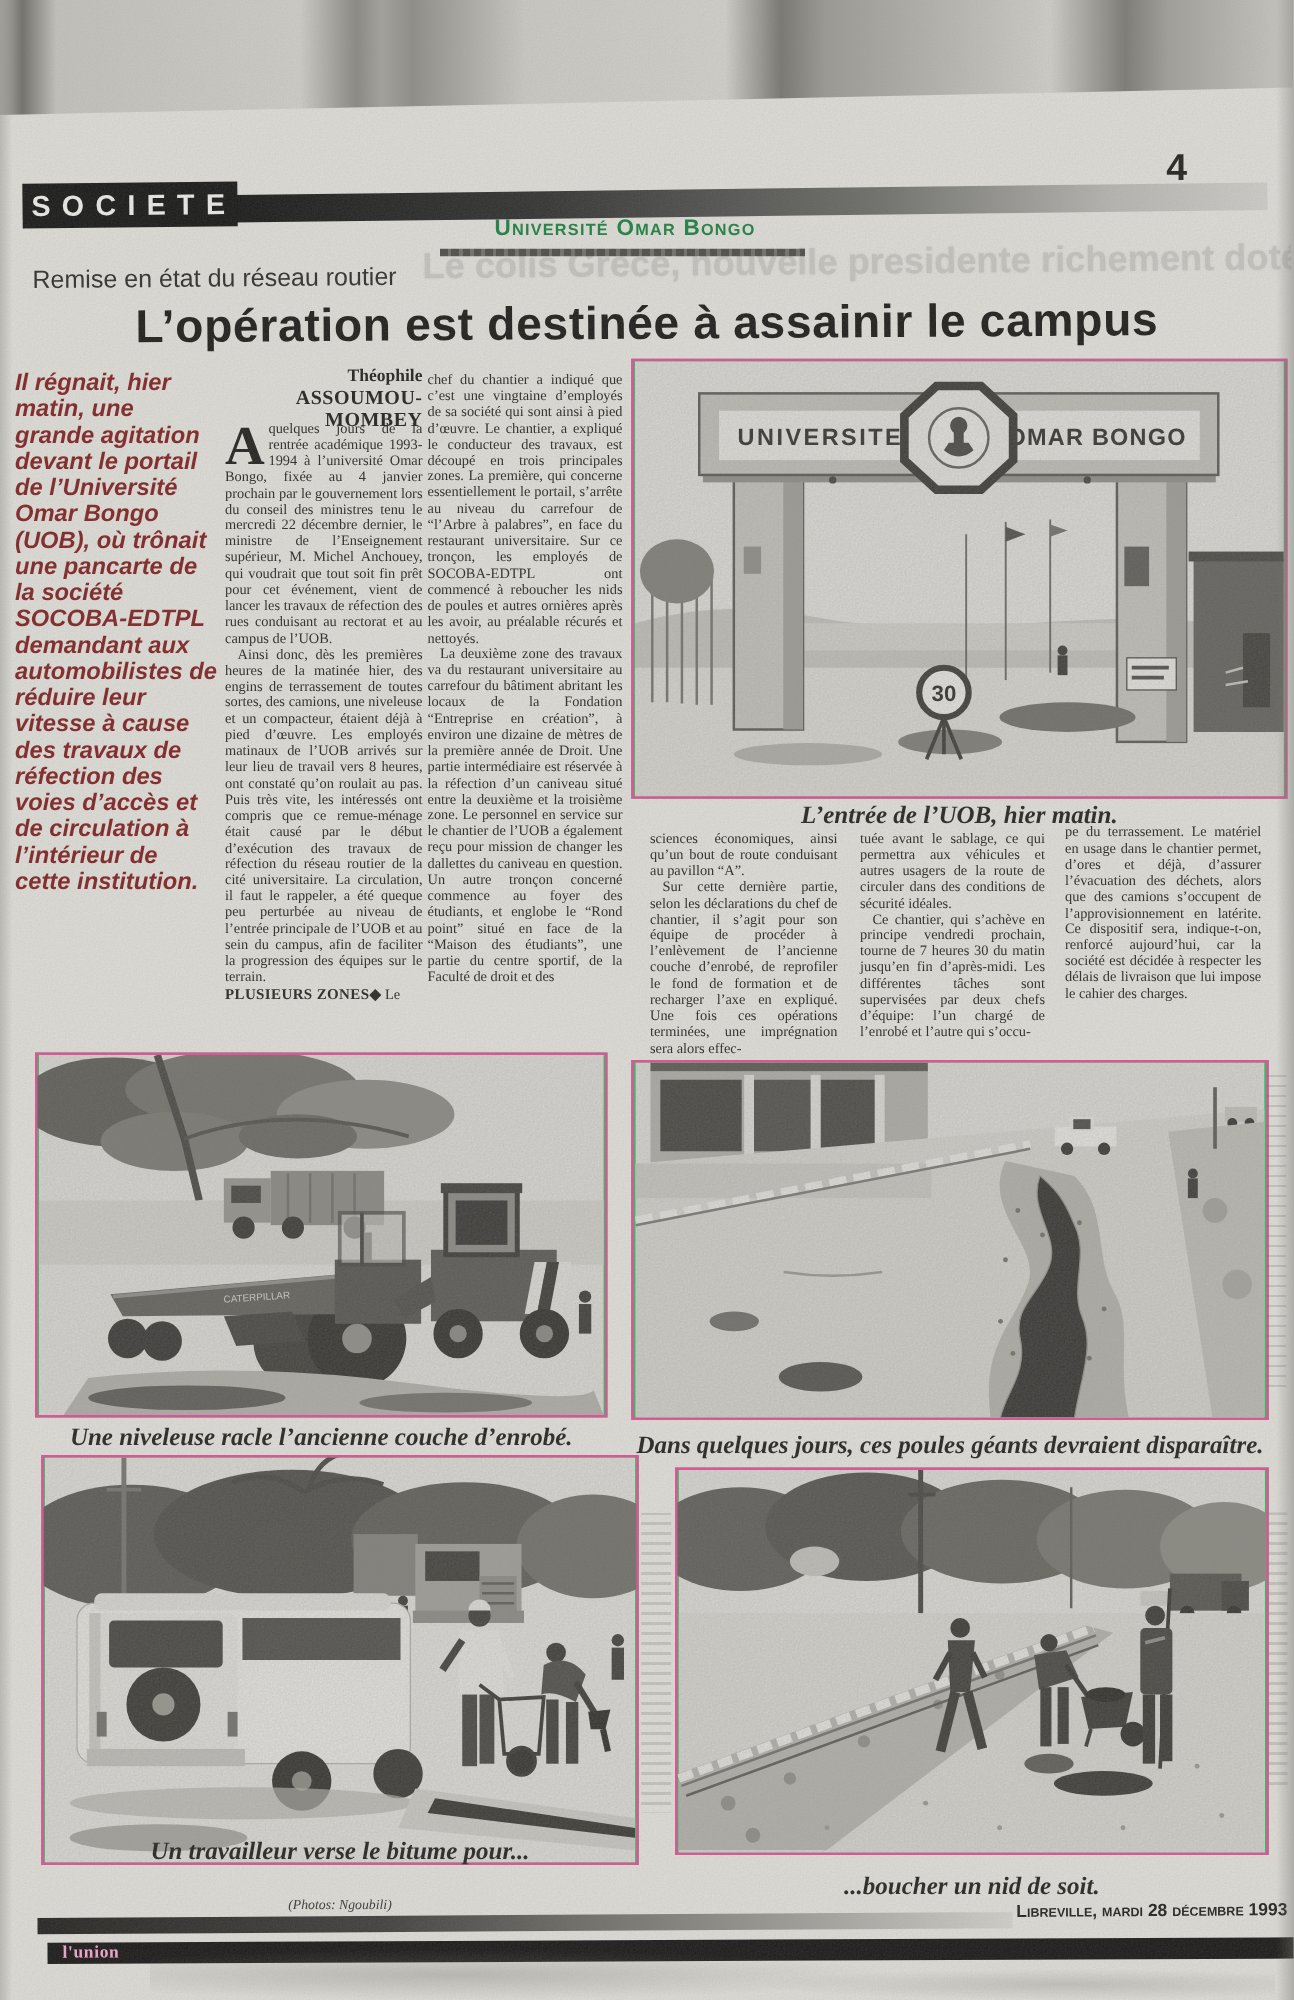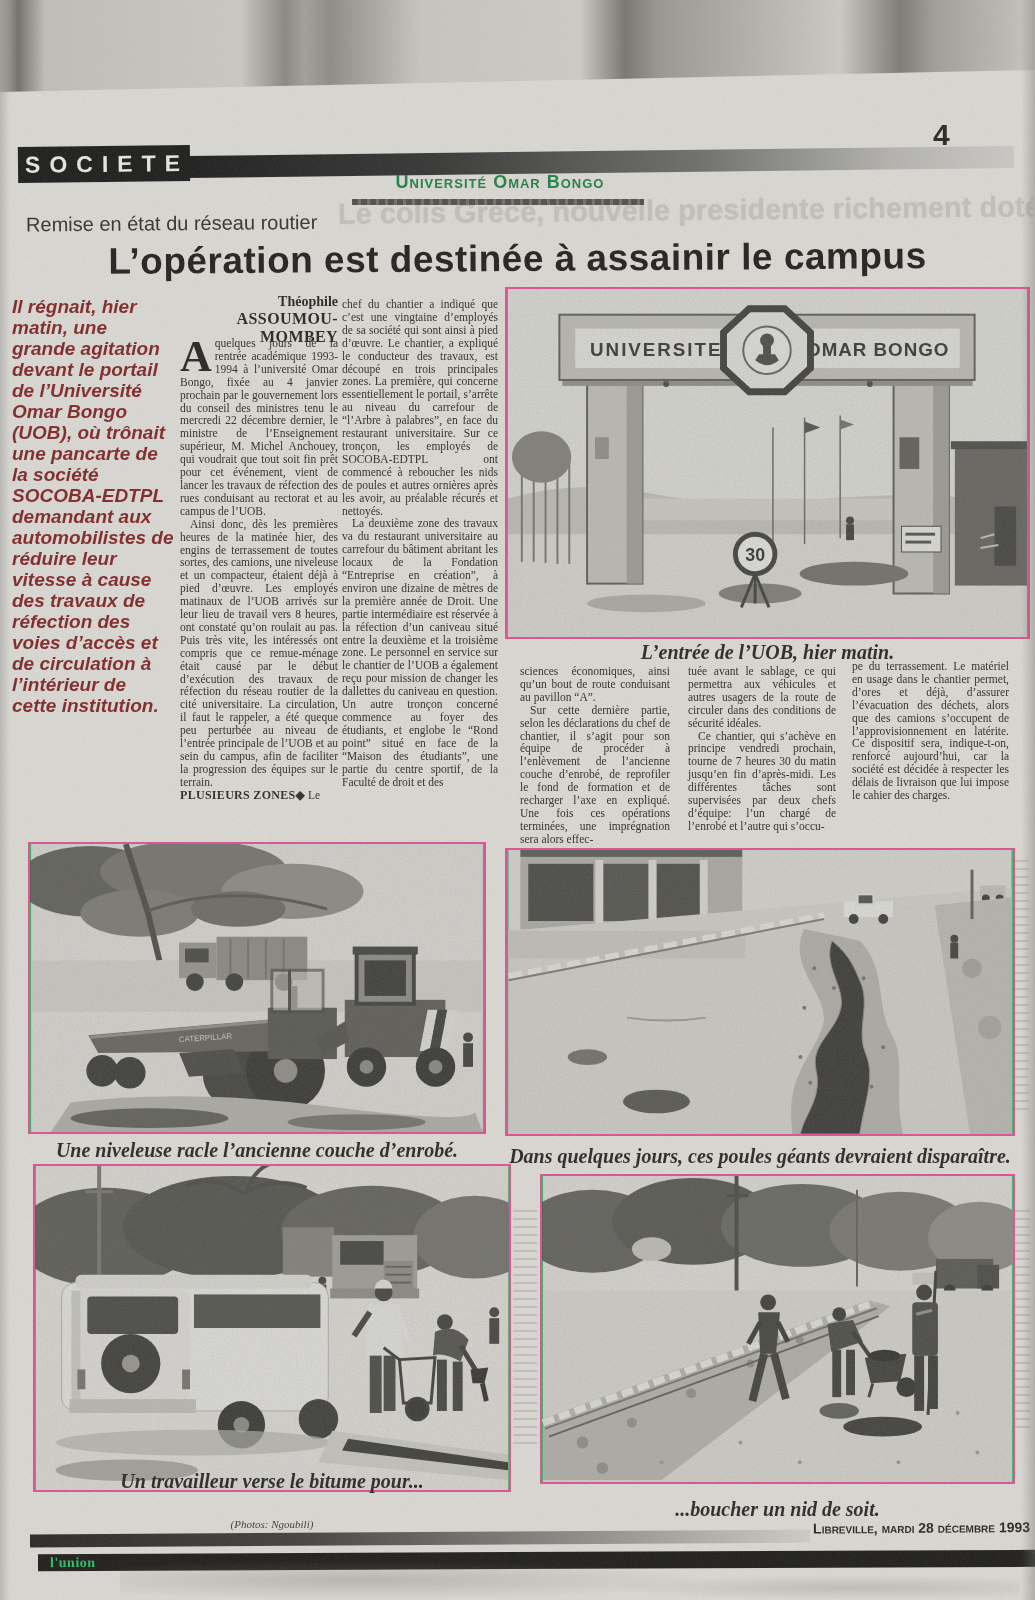--- a/index.html
+++ b/index.html
@@ -54,21 +54,21 @@
   .photo svg{display:block;width:100%;height:100%;}
   .caption{text-align:center;font-weight:bold;font-style:italic;font-size:20px;color:#1f1e1c;}
   .credit{text-align:center;font-style:italic;font-size:11px;color:#33322f;}
   
   .date-bar{left:30px;top:1532px;width:780px;height:13px;transform:rotate(-.35deg);
       background:linear-gradient(90deg,#1e1d1b 0,#3a3937 35%,#8c8b87 70%,#d6d5d1 100%);}
   .dateline{left:760px;top:1520px;width:270px;text-align:right;font-family:"Liberation Sans",sans-serif;
       font-weight:bold;font-size:14px;font-variant:small-caps;color:#1b1a18;transform:rotate(-.4deg);}
   .union-bar{left:38px;top:1552px;width:997px;height:17px;background:#121110;transform:rotate(-.25deg);
       display:flex;align-items:center;}
-  .union-bar span{color:#22c55e;font-weight:bold;font-size:14px;letter-spacing:.5px;padding-left:12px;}
+  .union-bar span{color:#f9a8d4;font-weight:bold;font-size:14px;letter-spacing:.5px;padding-left:12px;}
   
   .smudge{background:repeating-linear-gradient(180deg,rgba(92,90,86,.45) 0 2px,transparent 2px 8px);
       opacity:.45;filter:blur(.6px);}
   .wrinkle1{left:120px;top:1560px;width:600px;height:40px;
       background:radial-gradient(ellipse at 40% 50%,rgba(120,118,112,.35),transparent 70%);}
   .wrinkle2{left:600px;top:1575px;width:420px;height:25px;
       background:radial-gradient(ellipse at 60% 50%,rgba(130,128,122,.3),transparent 70%);}
   .edge-r{right:0;top:0;width:14px;height:1600px;
       background:linear-gradient(270deg,rgba(110,108,103,.4),transparent);}
   .edge-l{left:0;top:0;width:10px;height:1600px;

